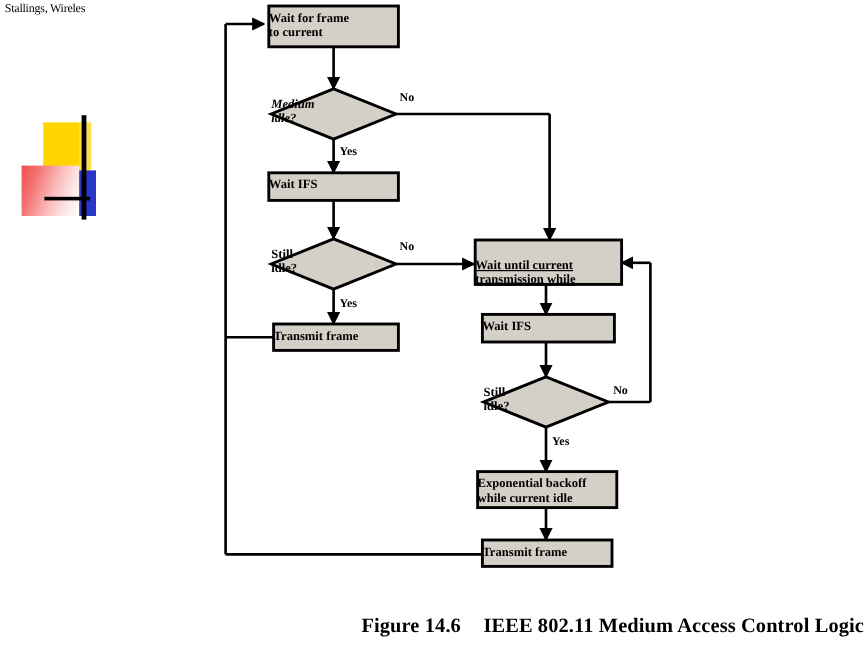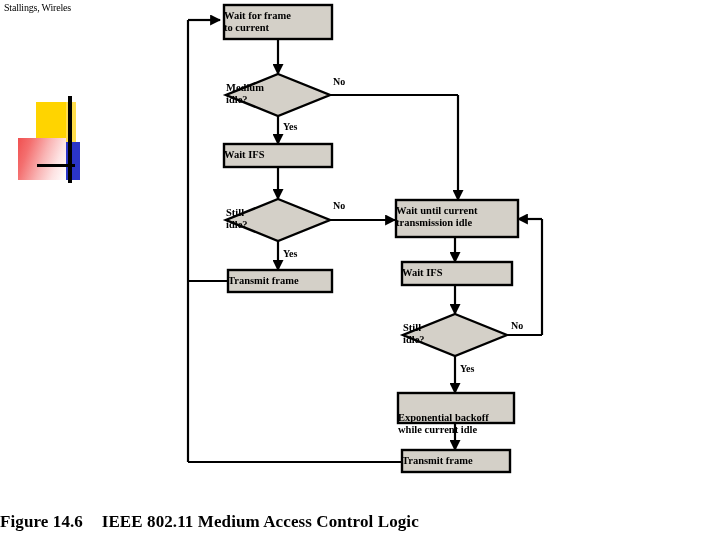--- a/index.html
+++ b/index.html
@@ -90,21 +90,21 @@
     font-size: 10px;
     color: #000000;
     white-space: nowrap;
   }
   
   #caption {
     position: absolute;
     left: 0;
     top: 512px;
     width: 720px;
-    text-align: left;
+    text-align: right;
     font-family: "Liberation Serif", serif;
     font-weight: bold;
     font-size: 17px;
     color: #000000;
     letter-spacing: 0.1px;
   }
   #caption .cap-gap { display: inline-block; width: 10px; }
 </style>
 </head>
 <body>
@@ -176,53 +176,53 @@
       <rect x="398" y="393" width="116" height="30"></rect>
       <rect x="402" y="450" width="108" height="22"></rect>
     </g>
   </svg>
 
   <div class="node-label" style="left:224px; top:10px; width:108px;">
     <div>Wait for frame</div>
     <div>to current</div>
   </div>
 
-  <div class="node-label" style="left:226px; top:82px; width:104px;">
+  <div class="node-label" style="left:226px; top:82px; width:104px;font-style:italic;">
     <div>Medium</div>
     <div>idle?</div>
   </div>
 
   <div class="node-label" style="left:224px; top:149px; width:108px;">
     <div>Wait IFS</div>
   </div>
 
   <div class="node-label" style="left:226px; top:207px; width:104px;">
     <div>Still</div>
     <div>idle?</div>
   </div>
 
   <div class="node-label" style="left:228px; top:275px; width:104px;">
     <div>Transmit frame</div>
   </div>
 
-  <div class="node-label" style="left:396px; top:205px; width:103px;">
+  <div class="node-label" style="left:396px; top:216px; width:103px;text-decoration:underline;">
     <div>Wait until current</div>
-    <div>transmission idle</div>
+    <div>transmission while</div>
   </div>
 
   <div class="node-label" style="left:402px; top:267px; width:110px;">
     <div>Wait IFS</div>
   </div>
 
   <div class="node-label" style="left:403px; top:322px; width:104px;">
     <div>Still</div>
     <div>idle?</div>
   </div>
 
-  <div class="node-label" style="left:398px; top:412px; width:116px;">
+  <div class="node-label" style="left:398px; top:398px; width:116px;">
     <div>Exponential backoff</div>
     <div>while current idle</div>
   </div>
 
   <div class="node-label" style="left:402px; top:455px; width:108px;">
     <div>Transmit frame</div>
   </div>
 
   <div class="edge-label" style="left:333px; top:76px;">No</div>
 

